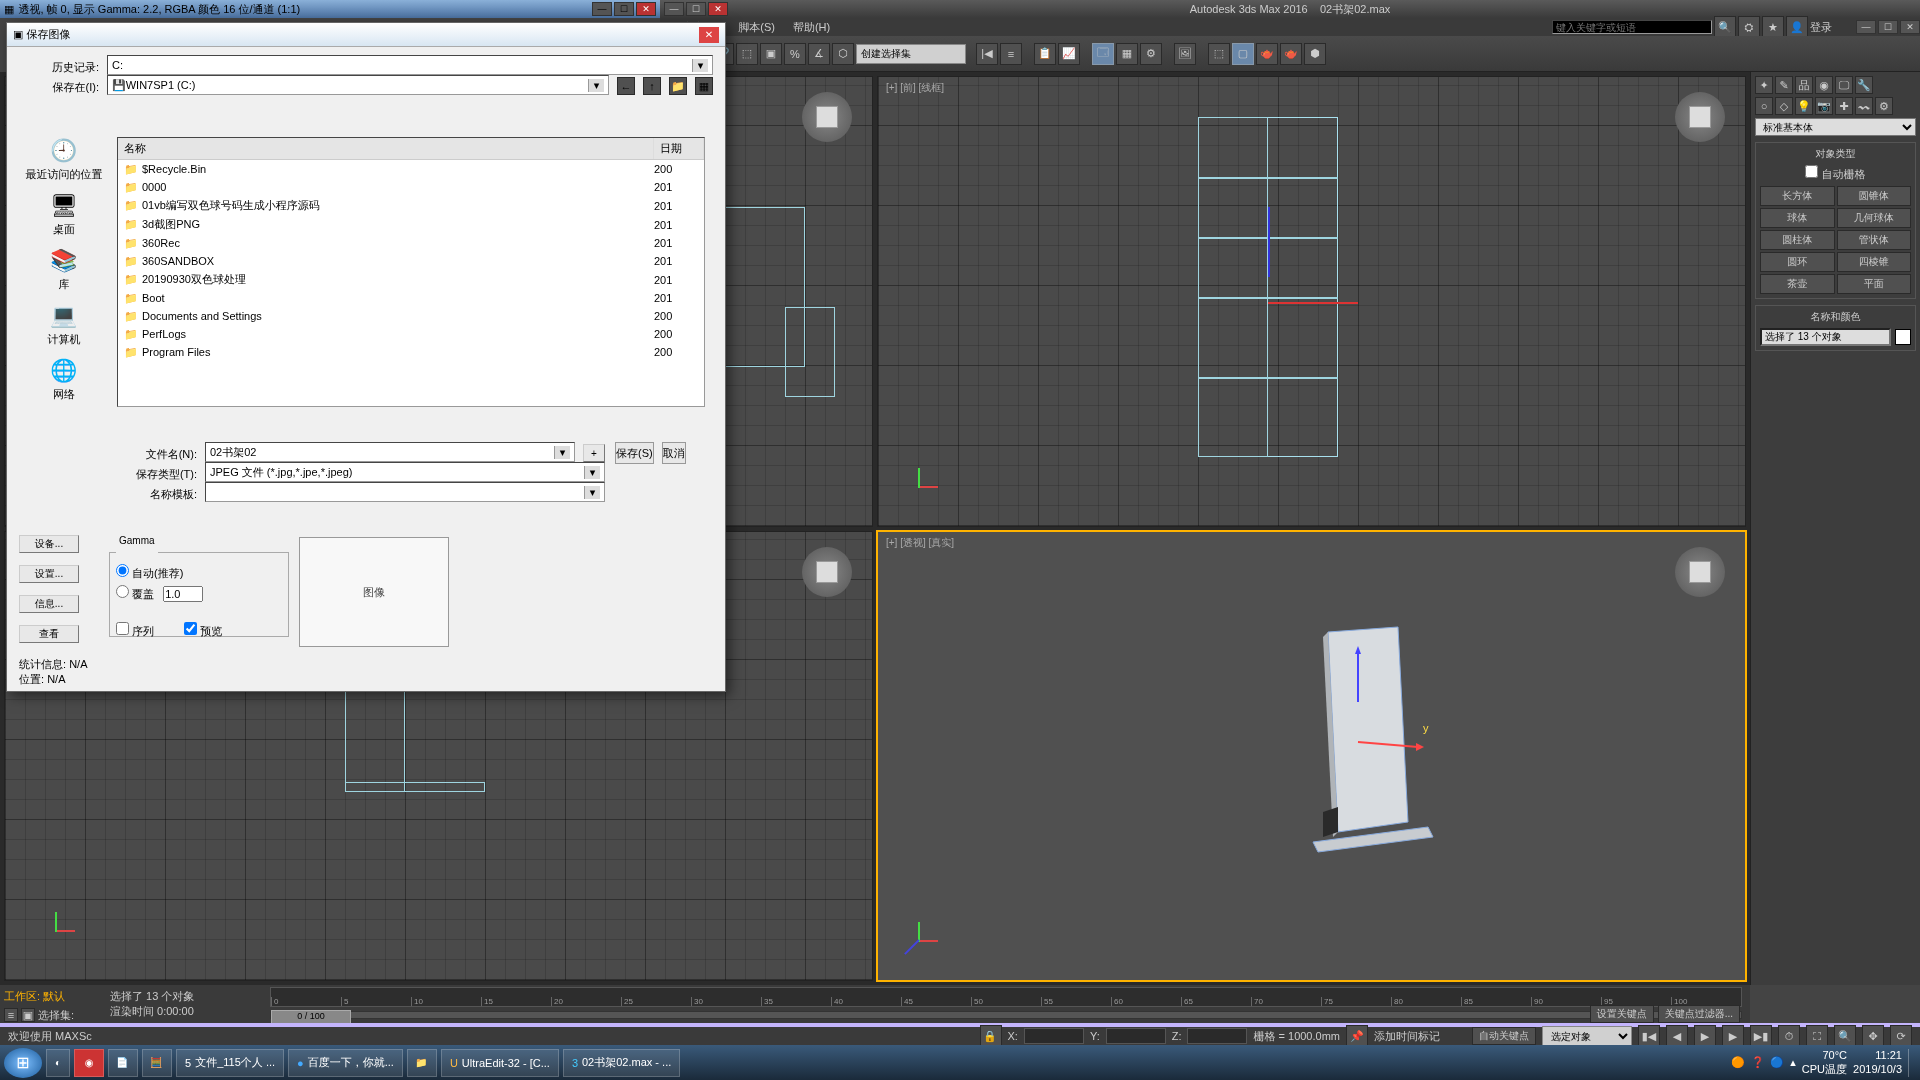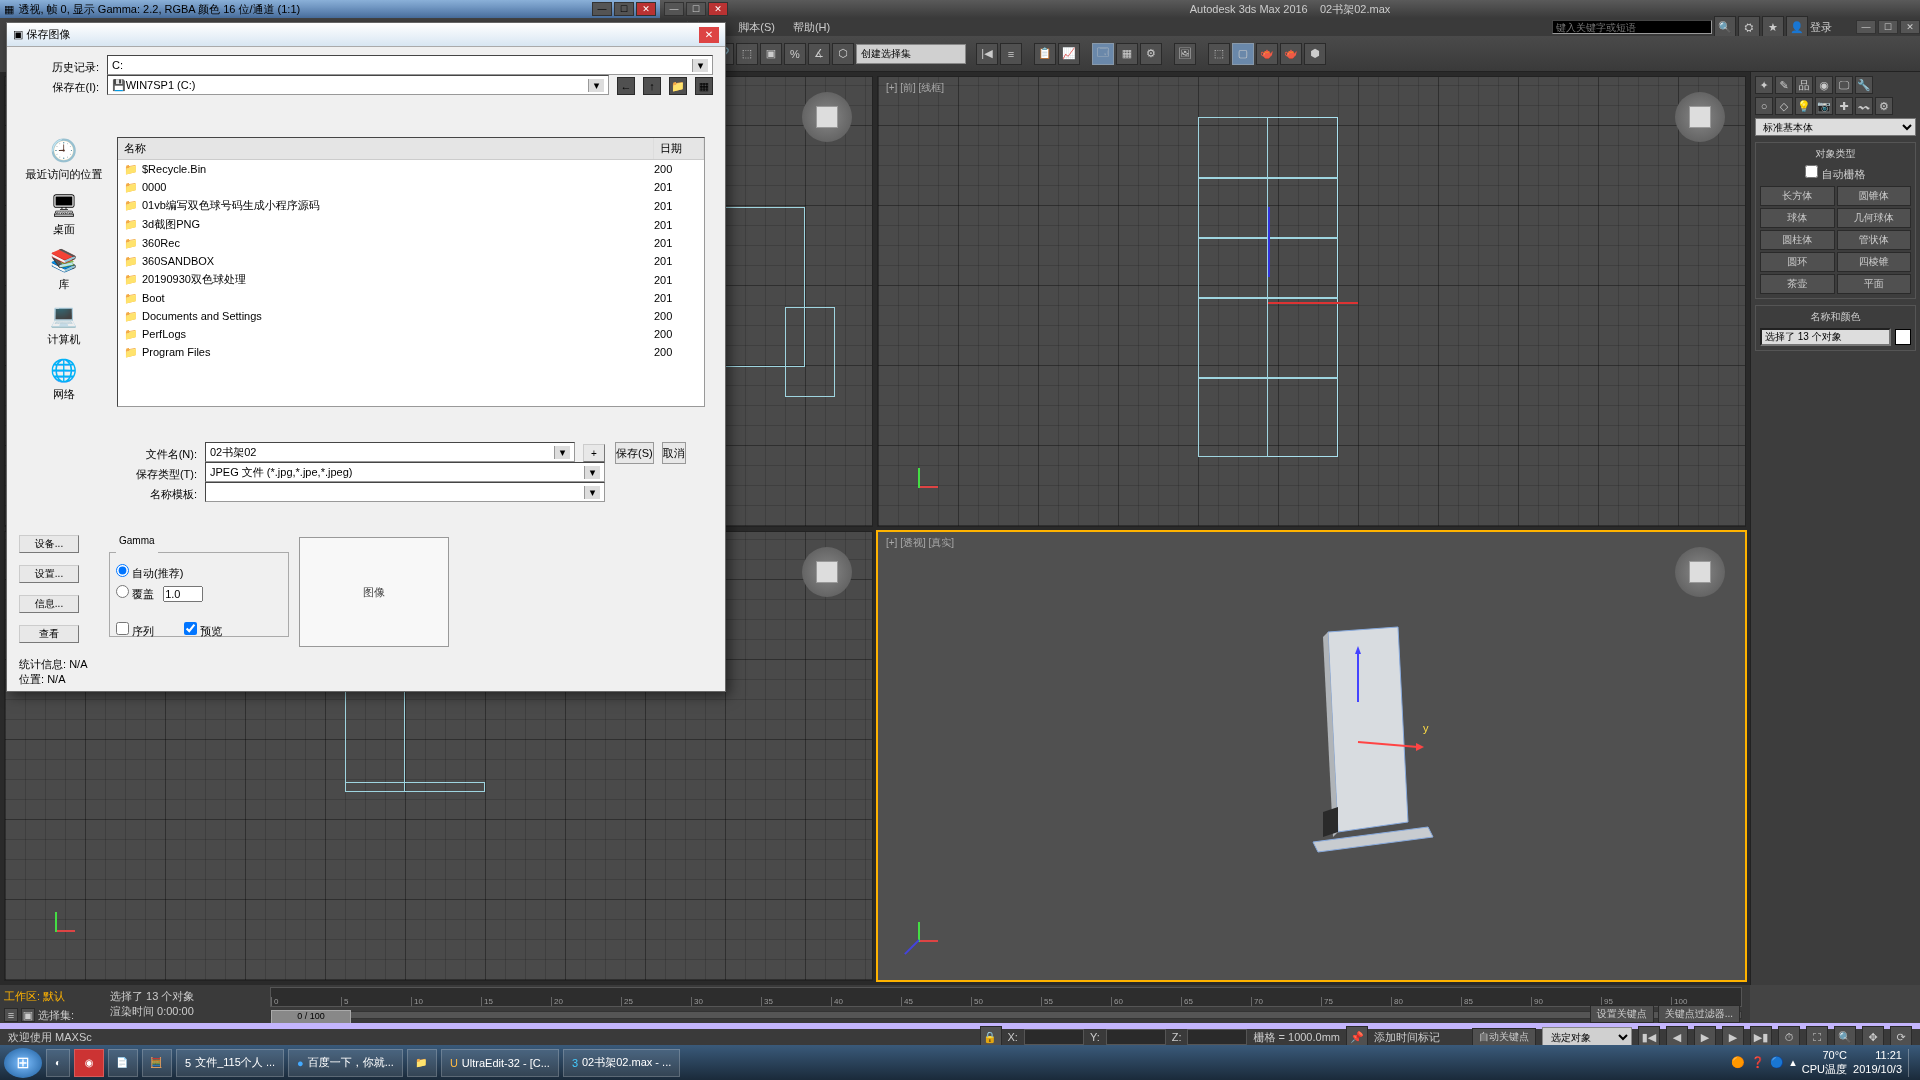--- a/index.html
+++ b/index.html
@@ -320,21 +320,21 @@
         <div class="tick">85</div>
         <div class="tick">90</div>
         <div class="tick">95</div>
         <div class="tick">100</div>
       </div>
     <div class="tl-slider">
       <div style="position:absolute;left:0;top:-2px;width:80px;height:24px;background:#888;border:1px solid #aaa;text-align:center;font-size:9px;color:#000">0 / 100</div>
     </div>
   </div>
 
-  <div class="bot-status" style="position:absolute;left:0;right:0;bottom:0;height:22px;background:#3a3a3a;border-top:6px solid #c4b5fd">
+  <div class="bot-status" style="position:absolute;left:0;right:0;bottom:0;height:22px;background:#3a3a3a;border-top:4px solid #c4b5fd">
     <span>欢迎使用 MAXSc</span>
     <span style="flex:1"></span>
     <span class="tbtn">🔒</span>
     <span>X:</span>
       <input class="coord-input" style="">
     <span>Y:</span>
       <input class="coord-input" style="">
     <span>Z:</span>
       <input class="coord-input" style="">
     <span>栅格 = 1000.0mm</span>

